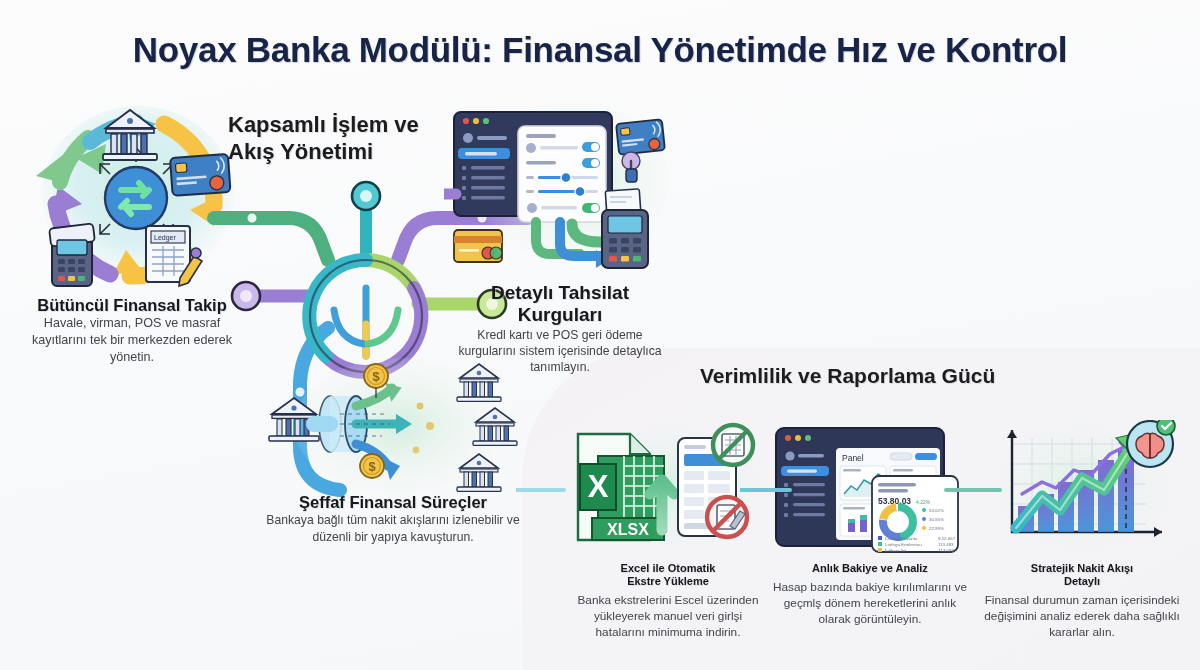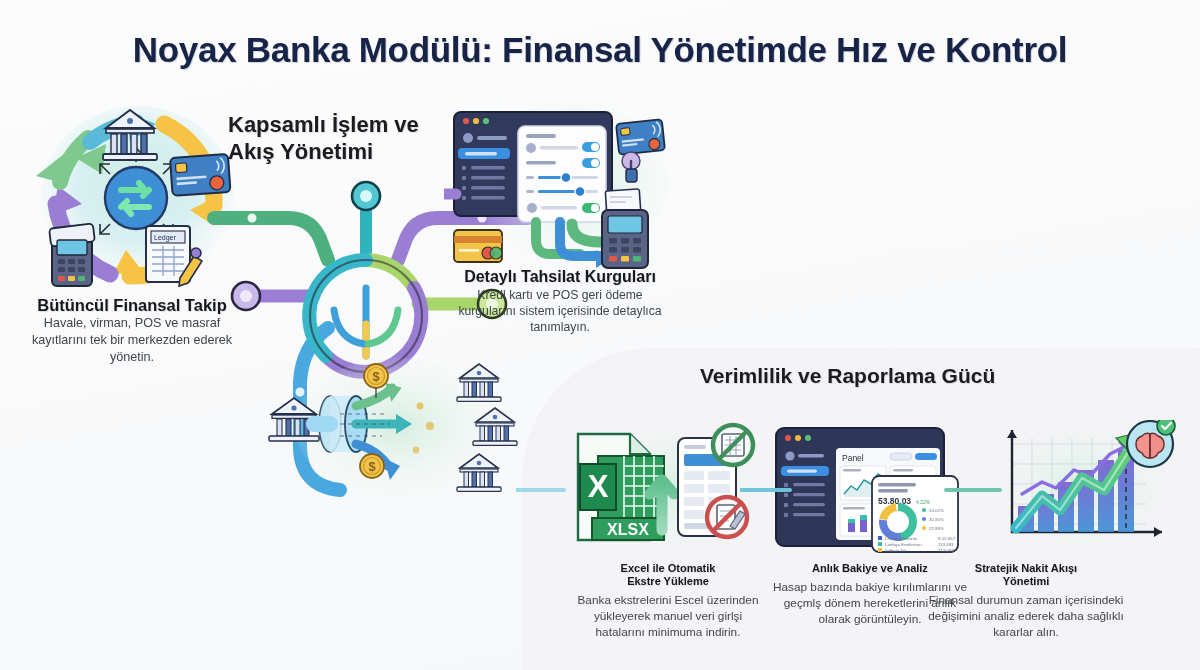--- a/index.html
+++ b/index.html
@@ -31,40 +31,40 @@
   .feat { position: absolute; text-align: center; }
   .feat .f-title { font-weight: bold; color: #17181b; line-height: 1.18;
                    text-shadow: 1px 1px 0 rgba(195,200,210,.45); }
   .feat .f-desc  { color: #40444b; line-height: 1.33; }
 
   #feat-holistic { left: 18px; top: 296px; width: 228px; }
   #feat-holistic .f-title { font-size: 16.5px; }
   #feat-holistic .f-desc  { font-size: 12.6px; }
 
   #feat-collection { left: 448px; top: 268px; width: 224px; }
-  #feat-collection .f-title { font-size: 16px; }
+  #feat-collection .f-title { font-size: 19px; margin-top: 14px; }
   #feat-collection .f-desc  { font-size: 12.2px; }
 
   #feat-transparent { left: 262px; top: 493px; width: 262px; }
   #feat-transparent .f-title { font-size: 16.5px; }
   #feat-transparent .f-desc  { font-size: 12.2px; }
 
   
   #power-panel {
     position: absolute; left: 522px; top: 348px; width: 678px; height: 322px;
     background: linear-gradient(150deg,#f4f2f5 0%,#f4f3f6 45%,#f3f2f5 100%);
     border-top-left-radius: 130px;
   }
   .pcard { position: absolute; text-align: center; top: 562px; }
   .pcard .c-title { font-weight: bold; color: #17181b; font-size: 11px;
                     line-height: 1.2; text-shadow: 1px 1px 0 rgba(198,202,212,.45); }
   .pcard .c-desc  { color: #41454c; font-size: 11.8px; line-height: 1.34; margin-top: 5px; }
   #card-excel   { left: 568px; width: 200px; }
   #card-balance { left: 772px; width: 196px; }
-  #card-cash    { left: 922px; width: 208px; }
+  #card-cash    { left: 978px; width: 208px; }
 
   
   .art { position: absolute; }
 </style>
 </head>
 <body>
 
 <div id="stage">
 
   <div id="page-title">Noyax Banka Modülü: Finansal Yönetimde Hız ve Kontrol</div>
@@ -618,37 +618,41 @@
   <div id="feat-holistic" class="feat">
     <div class="f-title">Bütüncül Finansal Takip</div>
     <div class="f-desc">Havale, virman, POS ve masraf kayıtlarını tek bir merkezden ederek yönetin.</div>
   </div>
 
   <div id="feat-collection" class="feat">
     <div class="f-title">Detaylı Tahsilat Kurguları</div>
     <div class="f-desc">Kredl kartı ve POS geri ödeme kurgularını sistem içerisinde detaylıca tanımlayın.</div>
   </div>
 
+  <div id="feat-transparent" class="feat">
+    <div class="f-title">Şeffaf Finansal Süreçler</div>
+    <div class="f-desc">Bankaya bağlı tüm nakit akışlarını izlenebilir ve düzenli bir yapıya kavuşturun.</div>
+  </div>
 
   <div id="card-excel" class="pcard">
     <div class="c-title">
       <div>Excel ile Otomatik</div>
       <div>Ekstre Yükleme</div>
     </div>
     <div class="c-desc">Banka ekstrelerini Escel üzerinden yükleyerek manuel veri girlşi hatalarını minimuma indirin.</div>
   </div>
 
   <div id="card-balance" class="pcard">
     <div class="c-title">
       <div>Anlık Bakiye ve Analiz</div>
     </div>
     <div class="c-desc">Hasap bazında bakiye kırılımlarını ve geçmlş dönem hereketlerini anlık olarak görüntüleyin.</div>
   </div>
 
   <div id="card-cash" class="pcard">
     <div class="c-title">
       <div>Stratejik Nakit Akışı</div>
-      <div>Yönetimi</div>
+      <div>Detaylı</div>
     </div>
     <div class="c-desc">Finansal durumun zaman içerisindeki değişimini analiz ederek daha sağlıklı kararlar alın.</div>
   </div>
 
 </div>
 
 </body></html>

